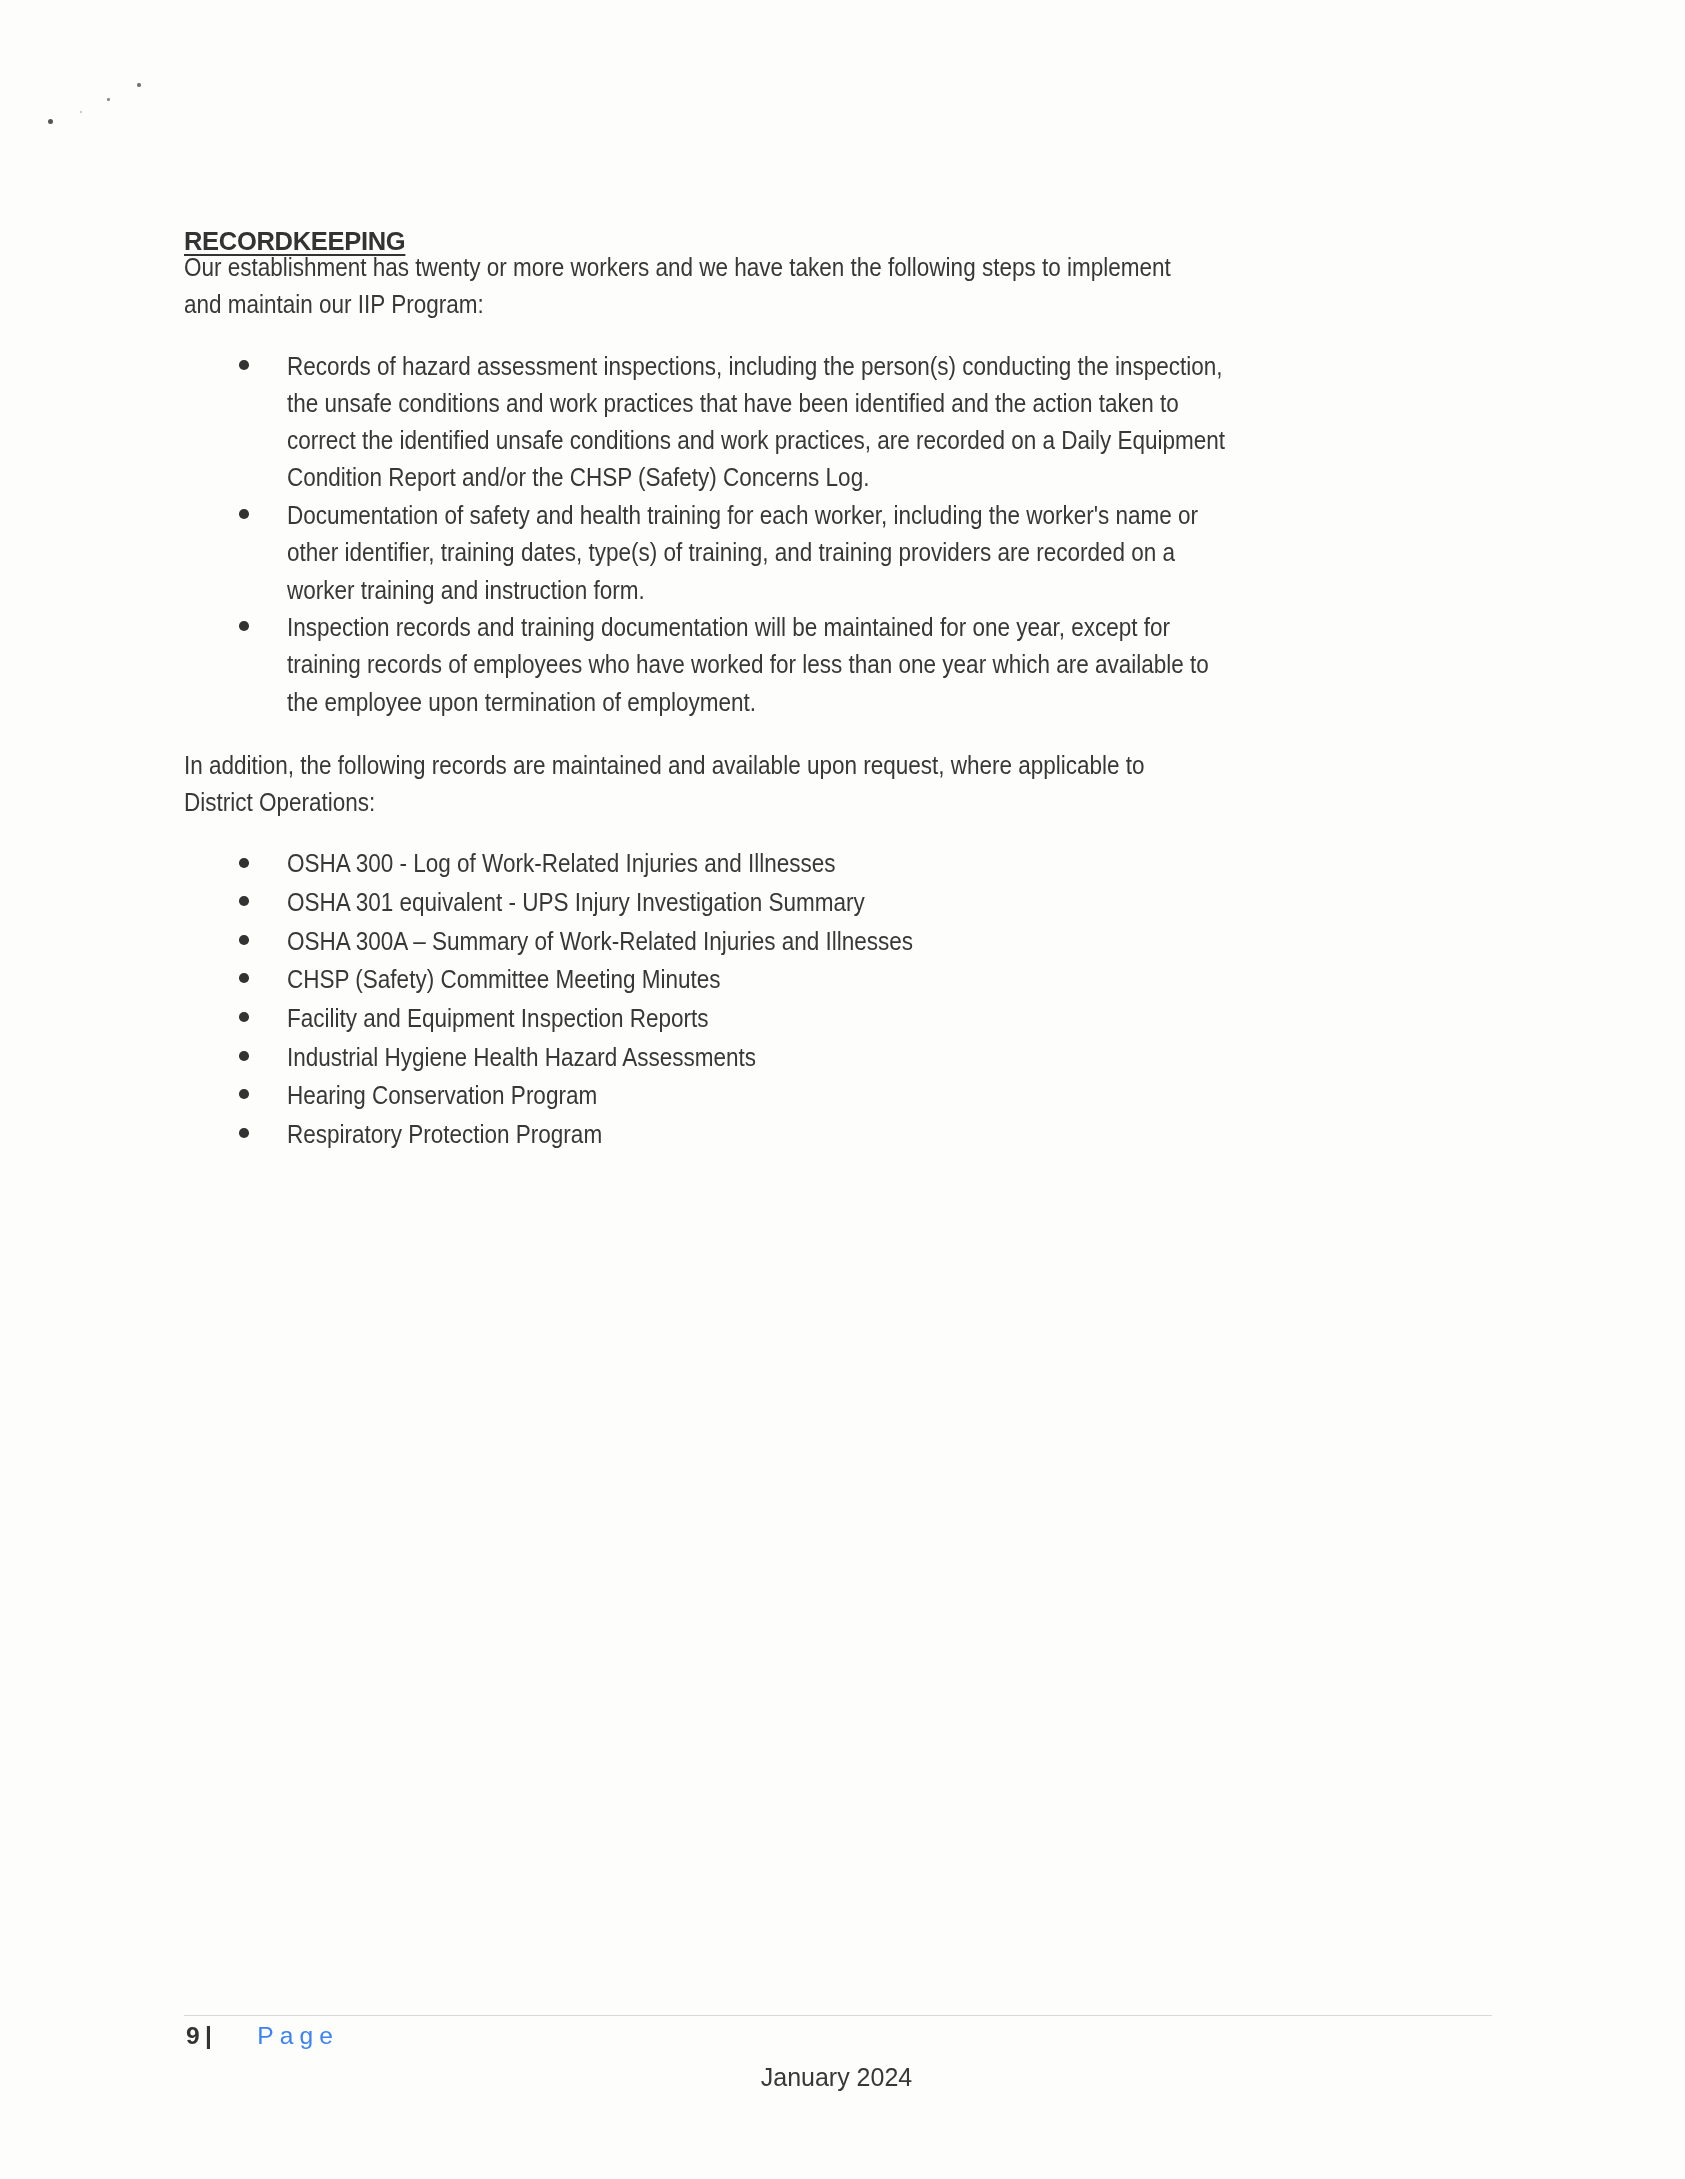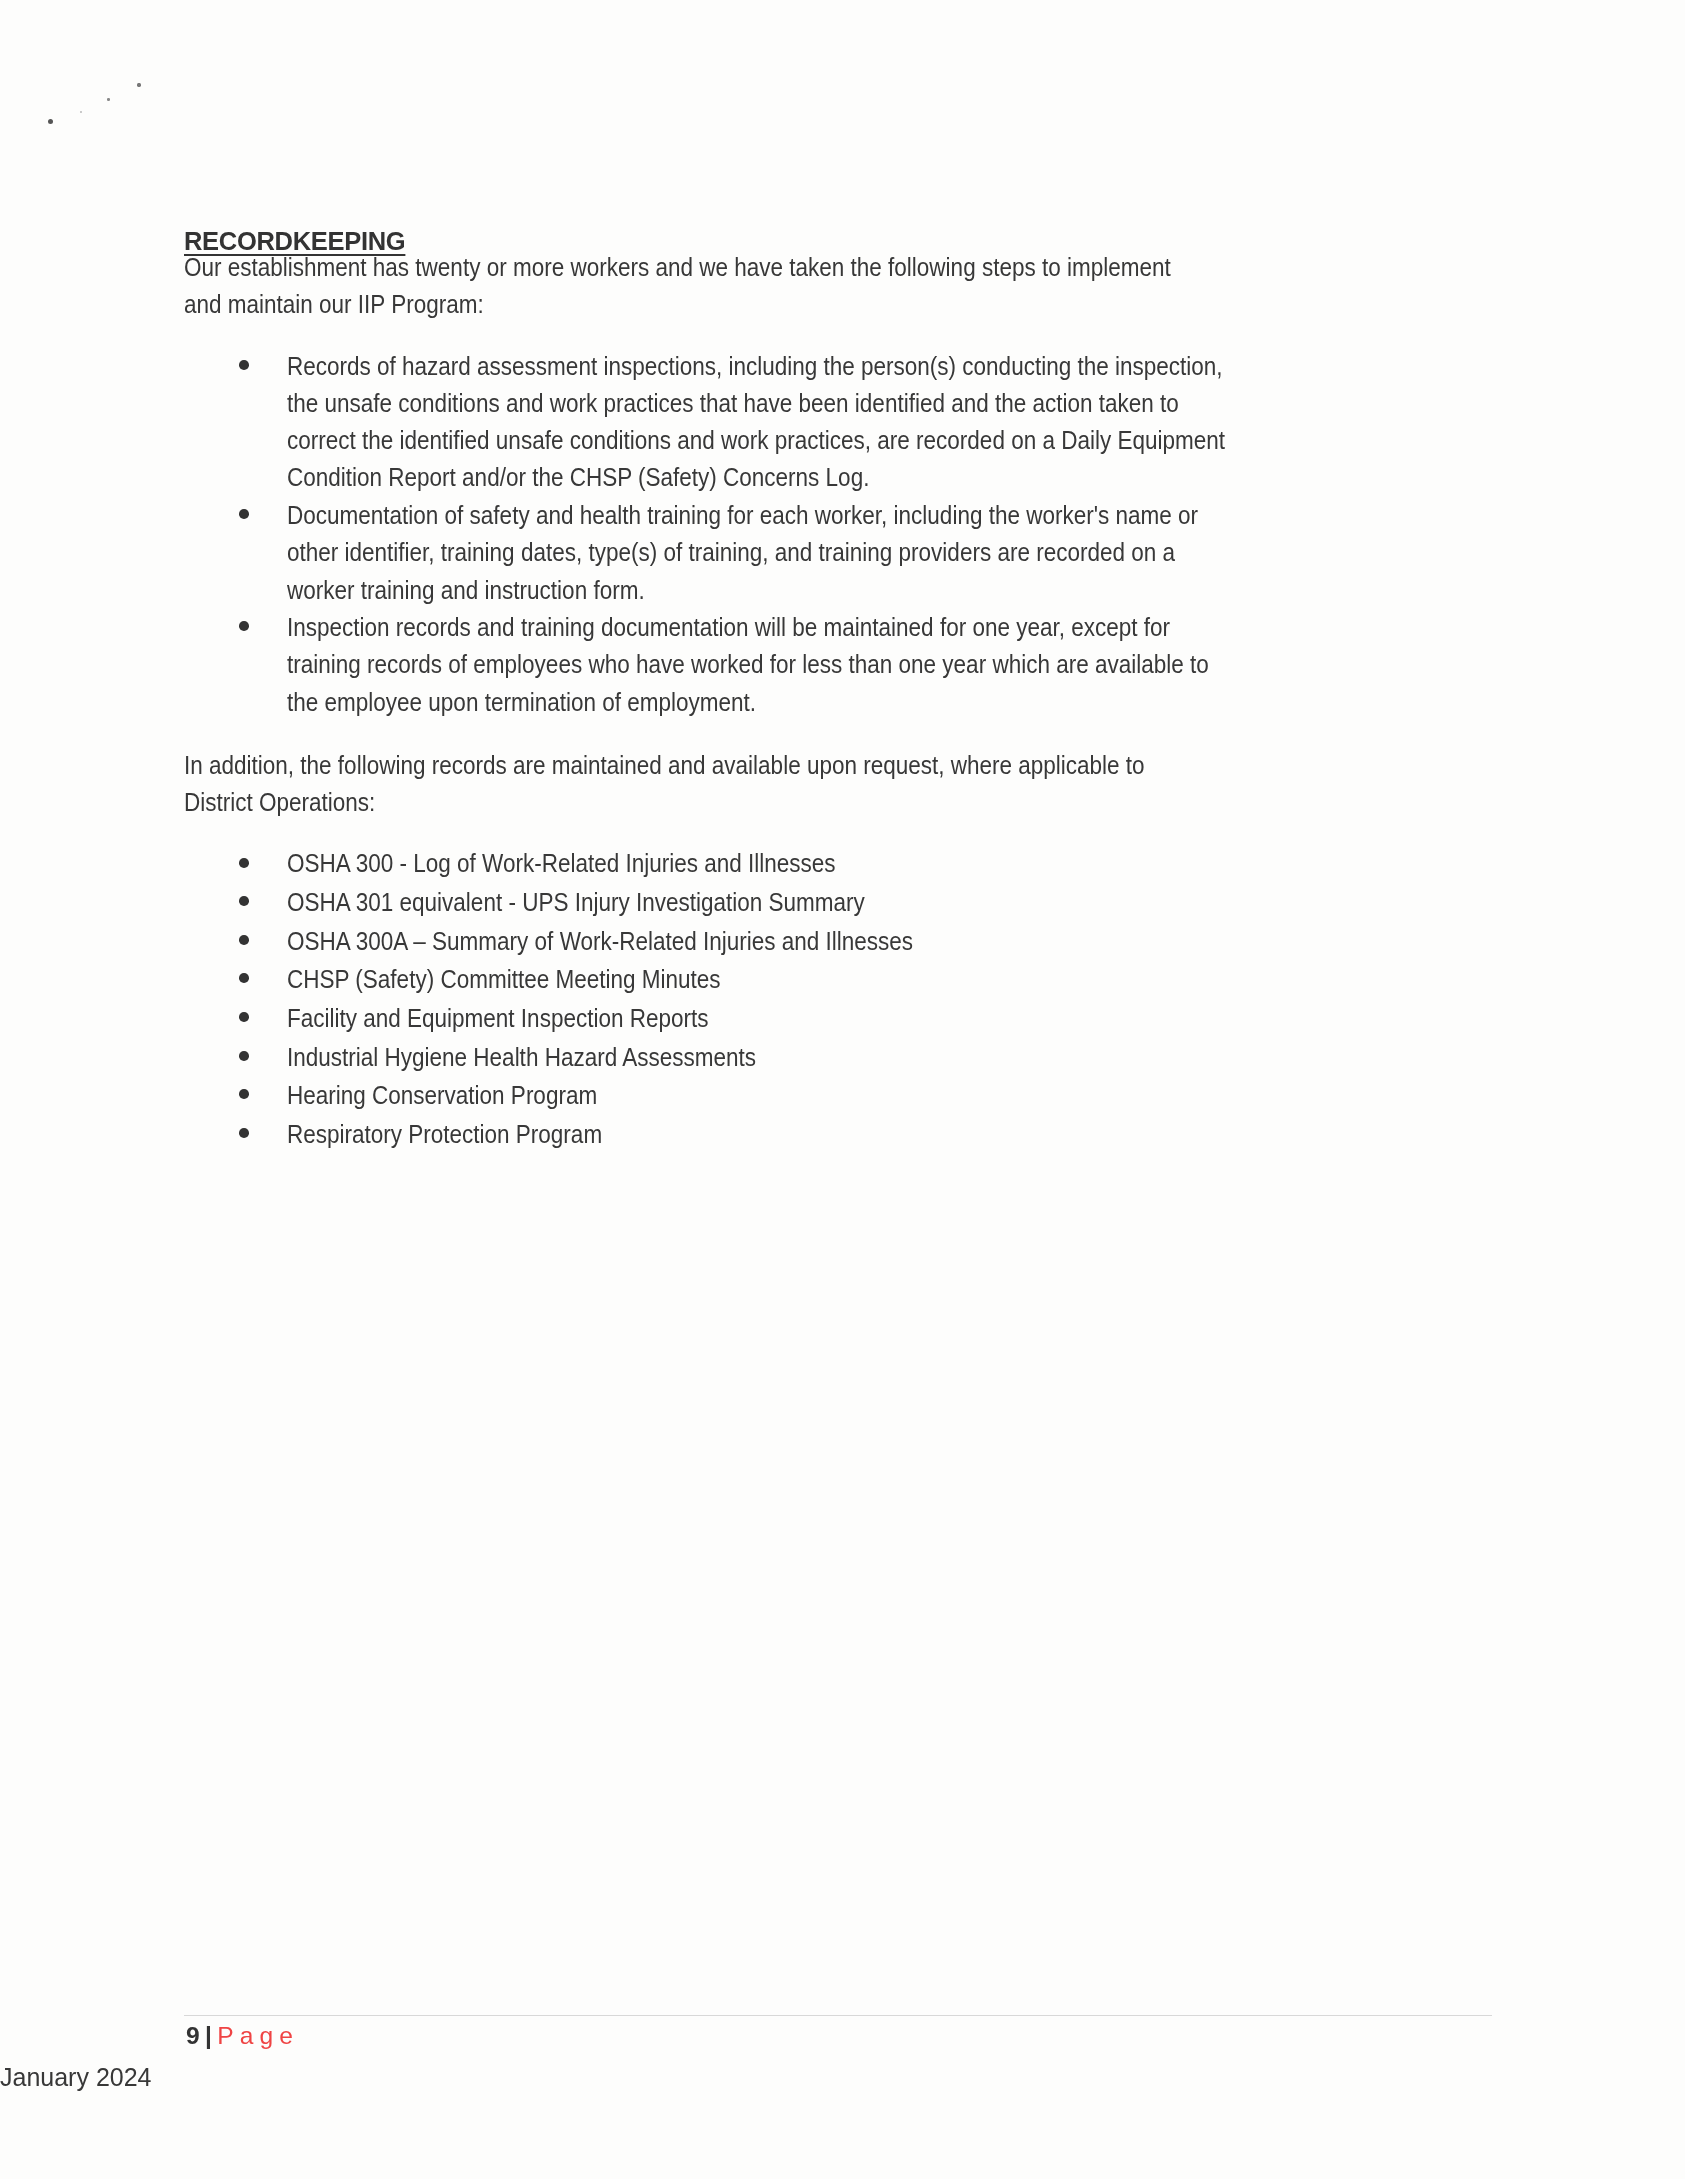--- a/index.html
+++ b/index.html
@@ -36,24 +36,24 @@
   .footer-rule {
     position: absolute; left: 184px; top: 2015px; width: 1308px; height: 0;
     border-top: 0.9px solid #d8d8d8;
   }
   .page-num {
     position: absolute; left: 186px; top: 2024px;
     font-size: 24.6px; line-height: 1; white-space: nowrap;
   }
   .page-num .num { font-weight: bold; color: #333; }
   .page-num .sep { font-weight: bold; color: #333; margin: 0 5.3px 0 5.3px; }
-  .page-num .word { color: #ef4444; letter-spacing: 6.1px; }
+  .page-num .word { color: #3b82f6; letter-spacing: 6.1px; margin-left: 40px; }
   .footer-date {
     position: absolute; left: 0; width: 1673px; top: 2065px;
-    text-align: left; font-size: 25px; line-height: 1;
+    text-align: center; font-size: 25px; line-height: 1;
   }
 </style>
 </head>
 <body>
 
 <div class="speck" style="left:48px;top:119px;width:5.3px;height:5.3px;"></div>
 <div class="speck" style="left:80px;top:111px;width:1.8px;height:1.8px;background:#bbb;"></div>
 <div class="speck" style="left:107px;top:98px;width:2.6px;height:2.6px;background:#888;"></div>
 <div class="speck" style="left:137px;top:83px;width:3.5px;height:4.4px;background:#777;border-radius:40%;"></div>
 

